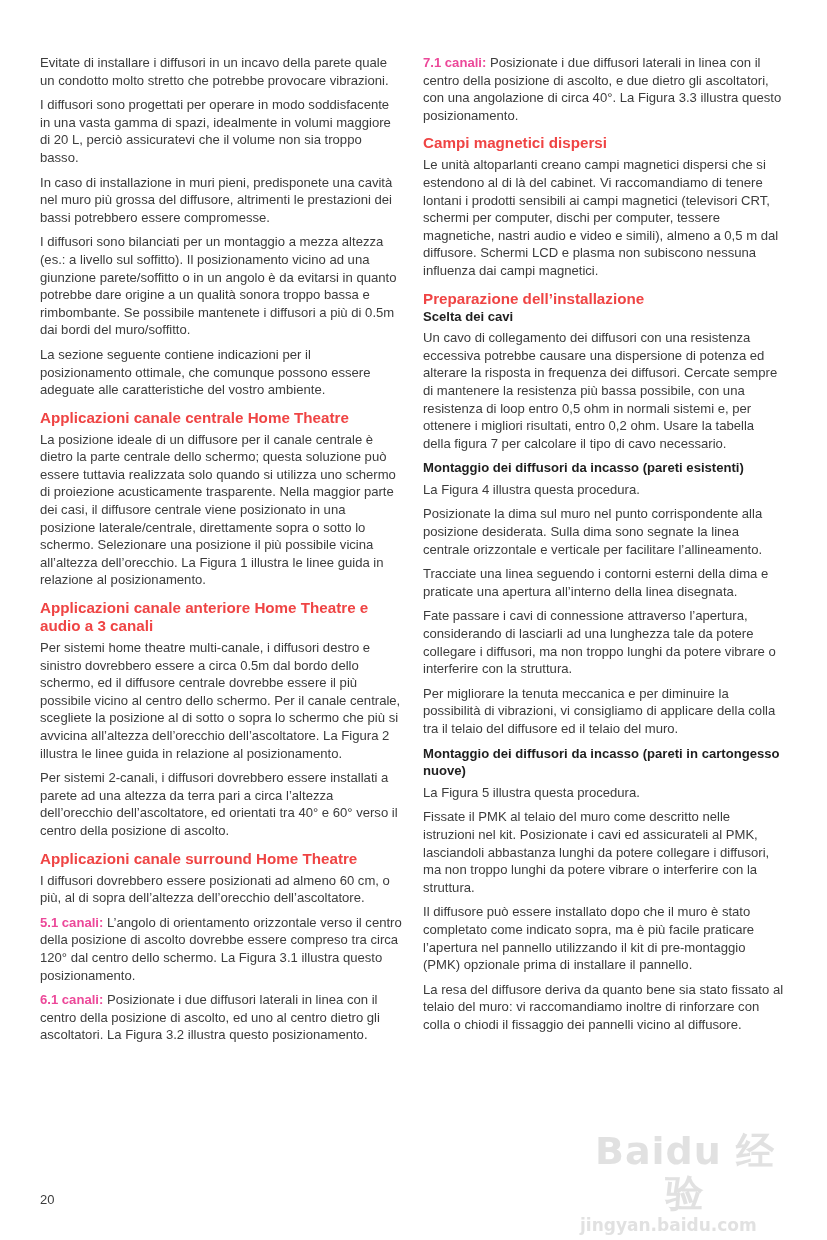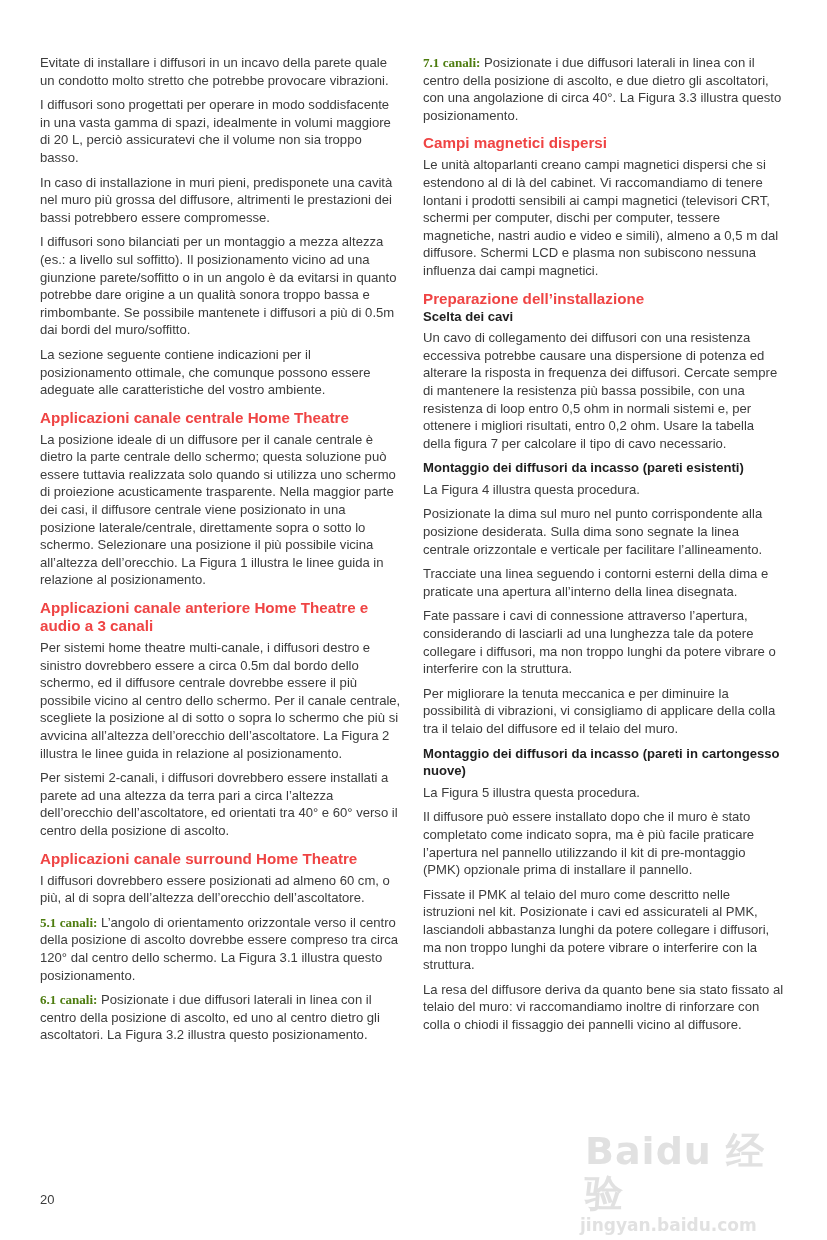--- a/index.html
+++ b/index.html
@@ -5,25 +5,25 @@
   html, body { margin:0; padding:0; background:#ffffff; }
   body { width:827px; height:1240px; position:relative; overflow:hidden;
          font-family:"Liberation Sans", sans-serif; color:#3c3c3c; }
   .col { position:absolute; top:54px; width:362px; }
   .col.left { left:40px; }
   .col.right { left:423px; }
   p { margin:0 0 7px 0; font-size:13.1px; line-height:17.6px; }
   h2 { margin:10px 0 0 0; font-size:15.2px; line-height:18px; font-weight:bold; color:#ef4444; }
   h3 { margin:0 0 4px 0; font-size:13.1px; line-height:17.6px; font-weight:bold; color:#1e1e1e; }
   h2 + p { margin-top:4px; }
-  .lead { font-weight:bold; color:#4d7c0f;font-family:Liberation Serif, serif; }
+  .lead { font-weight:bold; color:#ec4899; }
   .page-num { position:absolute; left:40px; top:1192px; font-size:13px; color:#3c3c3c; }
   .watermark { position:absolute; left:585px; top:1130px; width:200px; height:80px;
                color:rgba(200,200,200,0.55); font-family:"DejaVu Sans", sans-serif; pointer-events:none; }
-  .wm-logo { font-size:38px; font-weight:bold; letter-spacing:1px; line-height:42px; }
+  .wm-logo { font-size:38px; font-weight:bold; letter-spacing:1px; line-height:42px;text-align:center; }
   .wm-url { font-size:17px; font-weight:bold; line-height:22px; margin-left:-5px; }
 </style>
 </head>
 <body>
 
 <div class="col left">
   <p>Evitate di installare i diffusori in un incavo della parete quale un condotto molto stretto che potrebbe provocare vibrazioni.</p>
   <p>I diffusori sono progettati per operare in modo soddisfacente in una vasta gamma di spazi, idealmente in volumi maggiore di 20 L, perciò assicuratevi che il volume non sia troppo basso.</p>
   <p>In caso di installazione in muri pieni, predisponete una cavità nel muro più grossa del diffusore, altrimenti le prestazioni dei bassi potrebbero essere compromesse.</p>
   <p>I diffusori sono bilanciati per un montaggio a mezza altezza (es.: a livello sul soffitto). Il posizionamento vicino ad una giunzione parete/soffitto o in un angolo è da evitarsi in quanto potrebbe dare origine a un qualità sonora troppo bassa e rimbombante. Se possibile mantenete i diffusori a più di 0.5m dai bordi del muro/soffitto.</p>
@@ -54,22 +54,22 @@
 
   <h3>Montaggio dei diffusori da incasso (pareti esistenti)</h3>
   <p>La Figura 4 illustra questa procedura.</p>
   <p>Posizionate la dima sul muro nel punto corrispondente alla posizione desiderata. Sulla dima sono segnate la linea centrale orizzontale e verticale per facilitare l’allineamento.</p>
   <p>Tracciate una linea seguendo i contorni esterni della dima e praticate una apertura all’interno della linea disegnata.</p>
   <p>Fate passare i cavi di connessione attraverso l’apertura, considerando di lasciarli ad una lunghezza tale da potere collegare i diffusori, ma non troppo lunghi da potere vibrare o interferire con la struttura.</p>
   <p>Per migliorare la tenuta meccanica e per diminuire la possibilità di vibrazioni, vi consigliamo di applicare della colla tra il telaio del diffusore ed il telaio del muro.</p>
 
   <h3>Montaggio dei diffusori da incasso (pareti in cartongesso nuove)</h3>
   <p>La Figura 5 illustra questa procedura.</p>
+  <p>Fissate il PMK al telaio del muro come descritto nelle istruzioni nel kit. Posizionate i cavi ed assicurateli al PMK, lasciandoli abbastanza lunghi da potere collegare i diffusori, ma non troppo lunghi da potere vibrare o interferire con la struttura.</p>
   <p>Il diffusore può essere installato dopo che il muro è stato completato come indicato sopra, ma è più facile praticare l’apertura nel pannello utilizzando il kit di pre-montaggio (PMK) opzionale prima di installare il pannello.</p>
-  <p>Fissate il PMK al telaio del muro come descritto nelle istruzioni nel kit. Posizionate i cavi ed assicurateli al PMK, lasciandoli abbastanza lunghi da potere collegare i diffusori, ma non troppo lunghi da potere vibrare o interferire con la struttura.</p>
   <p>La resa del diffusore deriva da quanto bene sia stato fissato al telaio del muro: vi raccomandiamo inoltre di rinforzare con colla o chiodi il fissaggio dei pannelli vicino al diffusore.</p>
 </div>
 
 <div class="page-num">20</div>
 
 <div class="watermark">
   <div class="wm-logo">Baidu 经验</div>
   <div class="wm-url">jingyan.baidu.com</div>
 </div>
 

